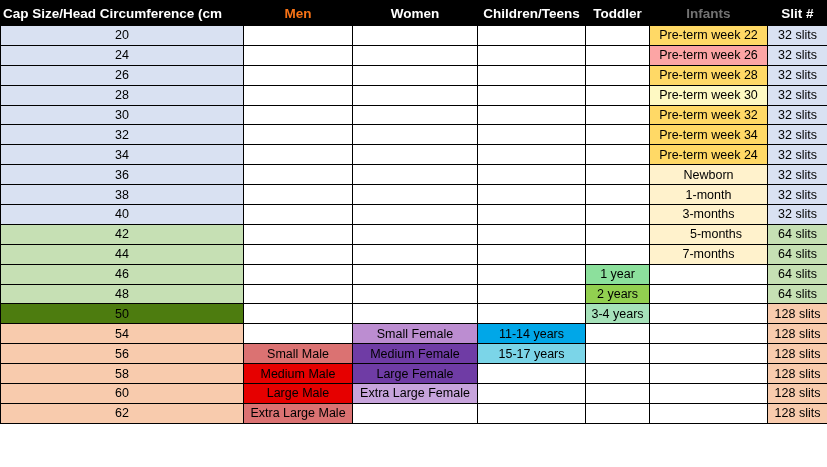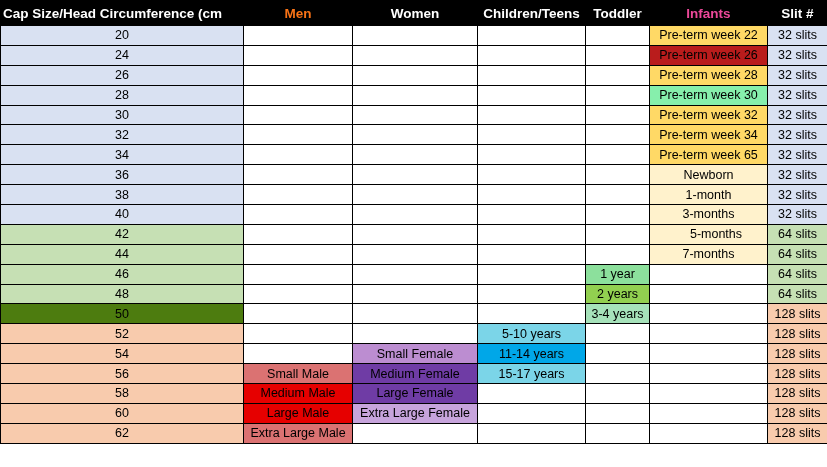--- a/index.html
+++ b/index.html
@@ -55,59 +55,59 @@
     <col style="width:118px">
     <col style="width:60px">
   </colgroup>
   <thead>
     <tr>
         <th class="first" style="background: rgb(0, 0, 0); color: rgb(255, 255, 255);">Cap Size/Head Circumference (cm</th>
         <th style="background: rgb(0, 0, 0); color: #f97316;">Men</th>
         <th style="background: rgb(0, 0, 0); color: rgb(255, 255, 255);">Women</th>
         <th style="background: rgb(0, 0, 0); color: rgb(255, 255, 255);">Children/Teens</th>
         <th style="background: rgb(0, 0, 0); color: rgb(255, 255, 255);">Toddler</th>
-        <th style="background: rgb(0, 0, 0); color: #ec4899;">Infants</th>
+        <th style="background: rgb(0, 0, 0); color: #737373;">Infants</th>
         <th style="background: rgb(0, 0, 0); color: rgb(255, 255, 255);">Slit #</th>
       </tr>
   </thead>
   <tbody>
       <tr>
         <td style="background: rgb(217, 225, 242);">20</td>
         <td style="background: rgb(255, 255, 255);"></td>
         <td style="background: rgb(255, 255, 255);"></td>
         <td style="background: rgb(255, 255, 255);"></td>
         <td style="background: rgb(255, 255, 255);"></td>
         <td style="background: rgb(255, 217, 102);">Pre-term week 22</td>
         <td style="background: rgb(217, 225, 242);">32 slits</td>
       </tr>
       <tr>
         <td style="background: rgb(217, 225, 242);">24</td>
         <td style="background: rgb(255, 255, 255);"></td>
         <td style="background: rgb(255, 255, 255);"></td>
         <td style="background: rgb(255, 255, 255);"></td>
         <td style="background: rgb(255, 255, 255);"></td>
-        <td style="background: #b91c1c;">Pre-term week 26</td>
+        <td style="background: #fca5a5;">Pre-term week 26</td>
         <td style="background: rgb(217, 225, 242);">32 slits</td>
       </tr>
       <tr>
         <td style="background: rgb(217, 225, 242);">26</td>
         <td style="background: rgb(255, 255, 255);"></td>
         <td style="background: rgb(255, 255, 255);"></td>
         <td style="background: rgb(255, 255, 255);"></td>
         <td style="background: rgb(255, 255, 255);"></td>
         <td style="background: rgb(255, 217, 102);">Pre-term week 28</td>
         <td style="background: rgb(217, 225, 242);">32 slits</td>
       </tr>
       <tr>
         <td style="background: rgb(217, 225, 242);">28</td>
         <td style="background: rgb(255, 255, 255);"></td>
         <td style="background: rgb(255, 255, 255);"></td>
         <td style="background: rgb(255, 255, 255);"></td>
         <td style="background: rgb(255, 255, 255);"></td>
-        <td style="background: #86efac;">Pre-term week 30</td>
+        <td style="background: #fef9c3;">Pre-term week 30</td>
         <td style="background: rgb(217, 225, 242);">32 slits</td>
       </tr>
       <tr>
         <td style="background: rgb(217, 225, 242);">30</td>
         <td style="background: rgb(255, 255, 255);"></td>
         <td style="background: rgb(255, 255, 255);"></td>
         <td style="background: rgb(255, 255, 255);"></td>
         <td style="background: rgb(255, 255, 255);"></td>
         <td style="background: rgb(255, 217, 102);">Pre-term week 32</td>
         <td style="background: rgb(217, 225, 242);">32 slits</td>
@@ -120,21 +120,21 @@
         <td style="background: rgb(255, 255, 255);"></td>
         <td style="background: rgb(255, 217, 102);">Pre-term week 34</td>
         <td style="background: rgb(217, 225, 242);">32 slits</td>
       </tr>
       <tr>
         <td style="background: rgb(217, 225, 242);">34</td>
         <td style="background: rgb(255, 255, 255);"></td>
         <td style="background: rgb(255, 255, 255);"></td>
         <td style="background: rgb(255, 255, 255);"></td>
         <td style="background: rgb(255, 255, 255);"></td>
-        <td style="background: rgb(255, 217, 102);">Pre-term week 65</td>
+        <td style="background: rgb(255, 217, 102);">Pre-term week 24</td>
         <td style="background: rgb(217, 225, 242);">32 slits</td>
       </tr>
       <tr>
         <td style="background: rgb(217, 225, 242);">36</td>
         <td style="background: rgb(255, 255, 255);"></td>
         <td style="background: rgb(255, 255, 255);"></td>
         <td style="background: rgb(255, 255, 255);"></td>
         <td style="background: rgb(255, 255, 255);"></td>
         <td style="background: rgb(255, 242, 204);">Newborn</td>
         <td style="background: rgb(217, 225, 242);">32 slits</td>
@@ -192,29 +192,20 @@
         <td style="background: rgb(146, 208, 80);">2 years</td>
         <td style="background: rgb(255, 255, 255);"></td>
         <td style="background: rgb(198, 224, 180);">64 slits</td>
       </tr>
       <tr>
         <td style="background: #4d7c0f;">50</td>
         <td style="background: rgb(255, 255, 255);"></td>
         <td style="background: rgb(255, 255, 255);"></td>
         <td style="background: rgb(255, 255, 255);"></td>
         <td style="background: rgb(166, 226, 186);">3-4 years</td>
-        <td style="background: rgb(255, 255, 255);"></td>
-        <td style="background: rgb(248, 203, 173);">128 slits</td>
-      </tr>
-      <tr>
-        <td style="background: rgb(248, 203, 173);">52</td>
-        <td style="background: rgb(255, 255, 255);"></td>
-        <td style="background: rgb(255, 255, 255);"></td>
-        <td style="background: rgb(123, 213, 232);">5-10 years</td>
-        <td style="background: rgb(255, 255, 255);"></td>
         <td style="background: rgb(255, 255, 255);"></td>
         <td style="background: rgb(248, 203, 173);">128 slits</td>
       </tr>
       <tr>
         <td style="background: rgb(248, 203, 173);">54</td>
         <td style="background: rgb(255, 255, 255);"></td>
         <td style="background: rgb(188, 141, 209);">Small Female</td>
         <td style="background: rgb(0, 167, 232);">11-14 years</td>
         <td style="background: rgb(255, 255, 255);"></td>
         <td style="background: rgb(255, 255, 255);"></td>

